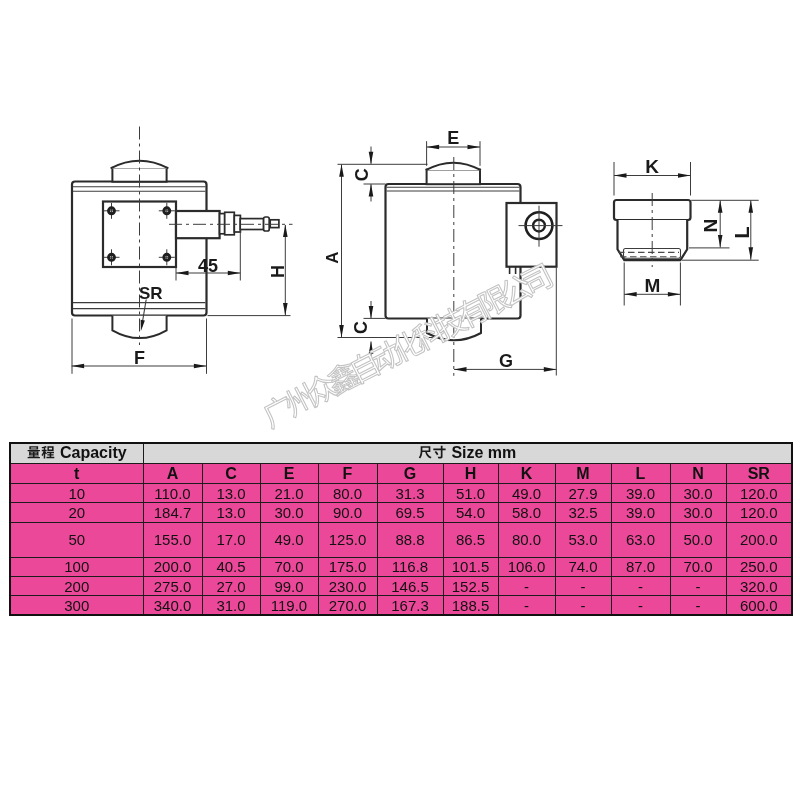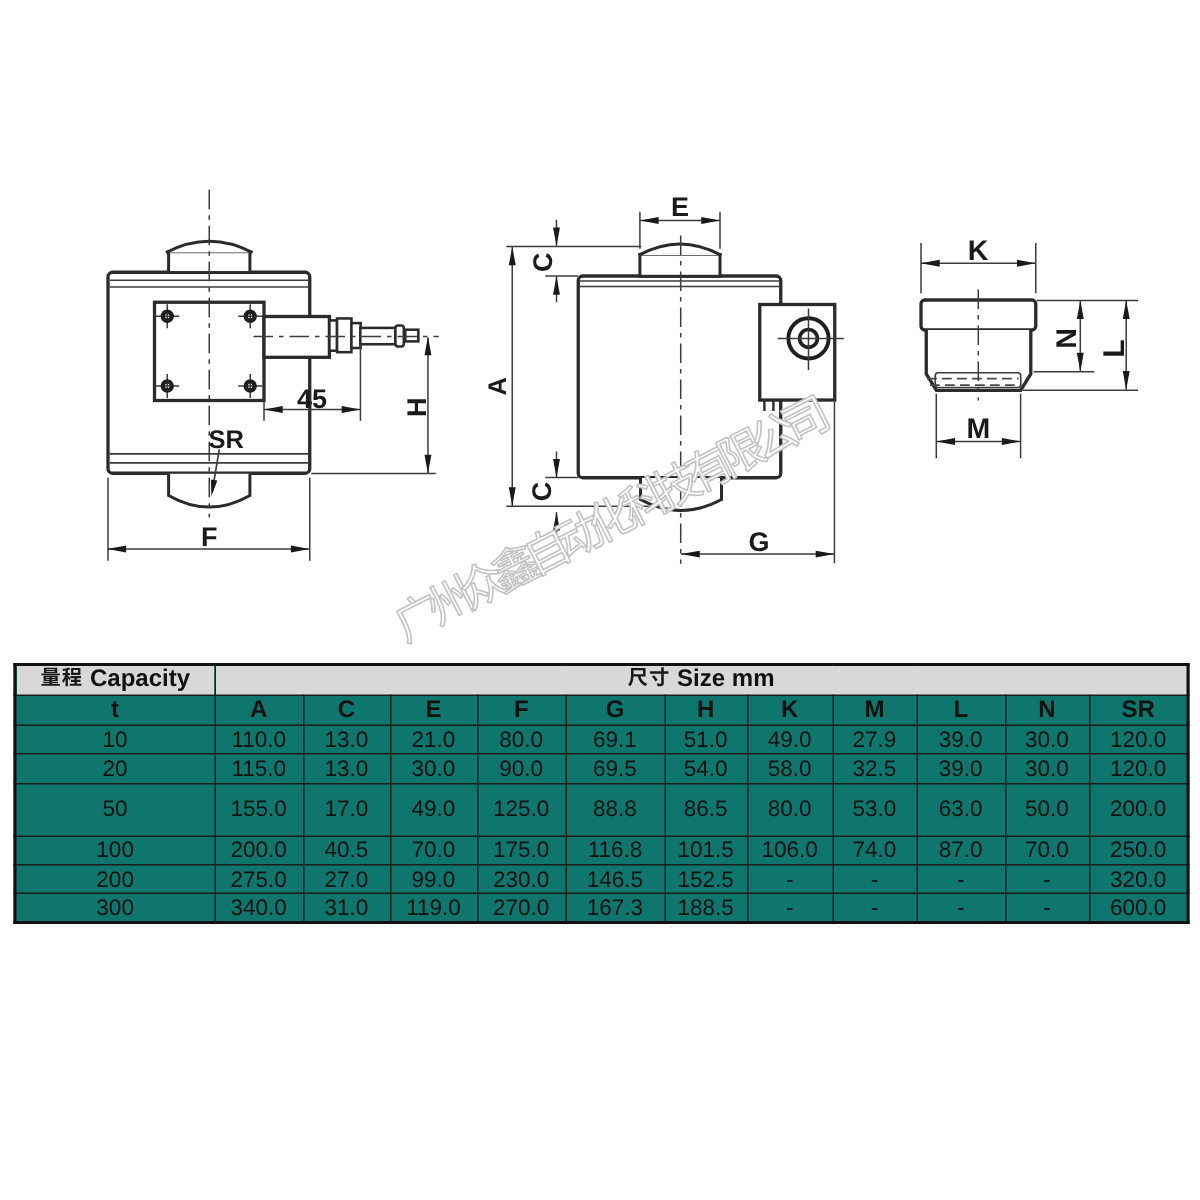--- a/index.html
+++ b/index.html
@@ -1,18 +1,18 @@
 <!DOCTYPE html>
 <html><head><meta charset="utf-8">
 <style>
 html,body{margin:0;padding:0;background:#fff}
 #page{position:relative;width:800px;height:800px;overflow:hidden;font-family:"Liberation Sans",sans-serif;background:#fff}
 .dim{font:bold 18px "Liberation Sans",sans-serif;fill:#1a1a1a}
 .dim2{font:bold 19px "Liberation Sans",sans-serif;fill:#1a1a1a}
-#dims{position:absolute;left:9px;top:441.5px;border-collapse:collapse;table-layout:fixed;width:782px;background:#0f766e}
+#dims{position:absolute;left:9px;top:441.5px;border-collapse:collapse;table-layout:fixed;width:782px;background:#ec4899}
 #dims td,#dims th{border:1.4px solid #1c1c1c;padding:0;text-align:center;vertical-align:middle;font:15px "Liberation Sans",sans-serif;color:#111;overflow:hidden}
 #dims{border:2px solid #111}
 #dims tr.h1 th{background:#d8d8d8}
 .lat{font:bold 16px "Liberation Sans",sans-serif}
 #dims .w{font:bold 16px "Liberation Sans",sans-serif}
 </style></head>
 <body>
 <div id="page">
 
 <svg width="800" height="435" viewBox="0 0 800 435" style="position:absolute;left:0;top:0">
@@ -289,32 +289,32 @@
           <th class="w">N</th>
           <th class="w">SR</th>
         </tr>
 
 <tr style="height:19.3px">
           <td>10</td>
           <td>110.0</td>
           <td>13.0</td>
           <td>21.0</td>
           <td>80.0</td>
-          <td>69.1</td>
+          <td>31.3</td>
           <td>51.0</td>
           <td>49.0</td>
           <td>27.9</td>
           <td>39.0</td>
           <td>30.0</td>
           <td>120.0</td>
         </tr>
 
 <tr style="height:19.3px">
           <td>20</td>
-          <td>115.0</td>
+          <td>184.7</td>
           <td>13.0</td>
           <td>30.0</td>
           <td>90.0</td>
           <td>69.5</td>
           <td>54.0</td>
           <td>58.0</td>
           <td>32.5</td>
           <td>39.0</td>
           <td>30.0</td>
           <td>120.0</td>

